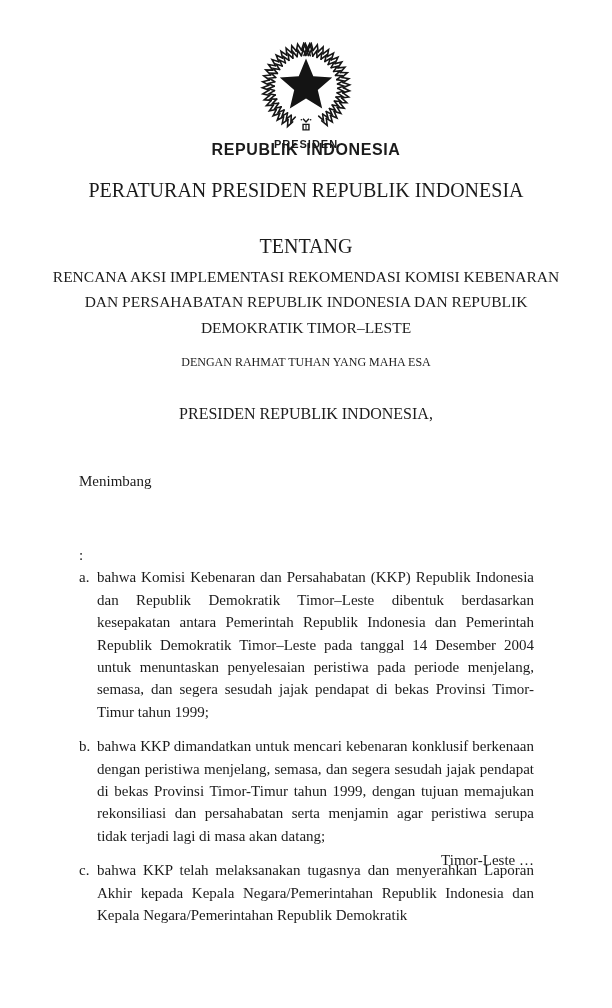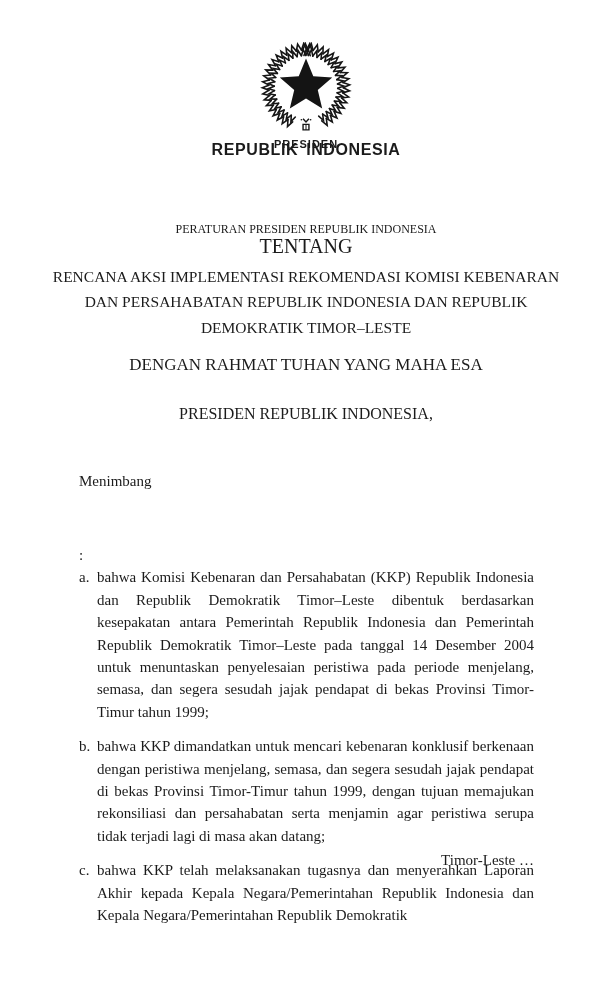--- a/index.html
+++ b/index.html
@@ -19,25 +19,25 @@
     transform:translateX(-50%);
     width:92px;height:92px;
   }
   .emblem path, .emblem rect, .emblem circle{vector-effect:non-scaling-stroke;}
 
   
   .lh-name{top:138px;font-family:"Liberation Sans",sans-serif;font-weight:700;font-size:11px;letter-spacing:1px;}
   .lh-country{top:141px;font-family:"Liberation Sans",sans-serif;font-weight:700;font-size:16px;letter-spacing:.6px;word-spacing:3px;}
 
   
-  .t1{top:179px;font-size:12px;margin-top:43px;}
+  .t1{top:179px;font-size:20px;}
   .t2{top:204px;font-size:16px;word-spacing:6px;}
   .tentang{top:235px;font-size:20px;}
   .subject{top:264px;font-size:15.5px;line-height:25.3px;}
-  .grace{top:355px;font-size:17px;}
+  .grace{top:355px;font-size:12px;}
   .authority{top:405px;font-size:16px;}
 
   
   .considerations{
     position:absolute;top:470px;left:79px;right:78px;
     font-size:15px;line-height:22.4px;
   }
   .c-row{display:flex;align-items:flex-start;flex-direction:column;}
   .c-label{width:74px;flex:0 0 74px;}
   .c-colon{width:10px;flex:0 0 10px;}

